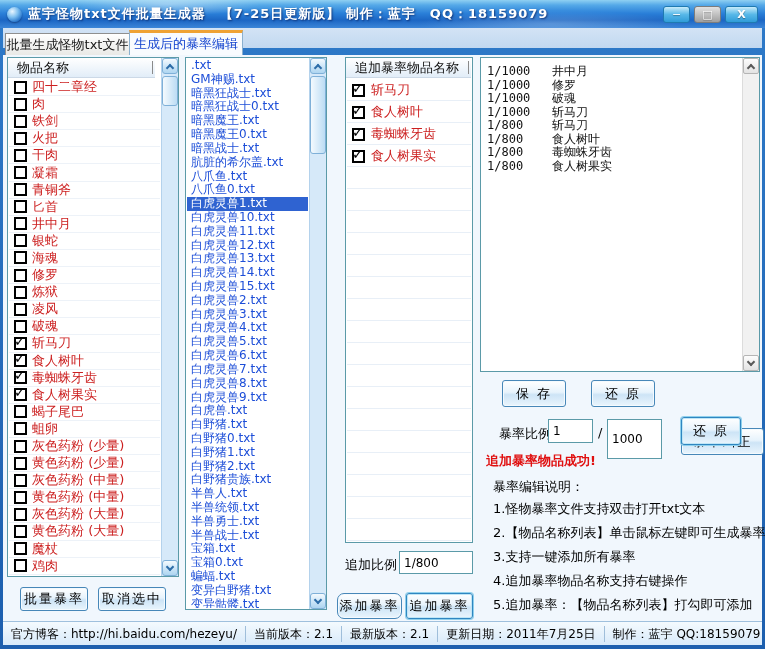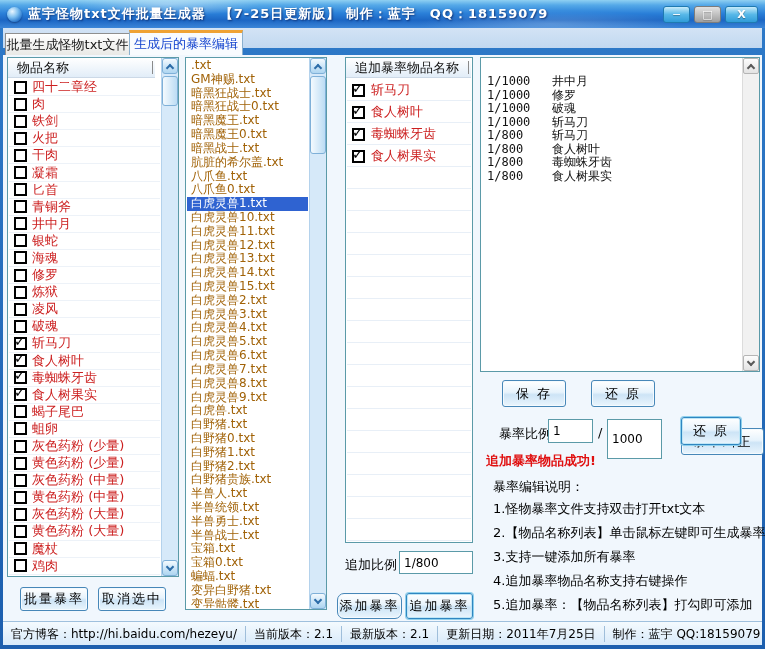--- a/index.html
+++ b/index.html
@@ -50,30 +50,30 @@
   .lheader { height:20px; line-height:20px; padding-left:9px; margin-right:23px; background:linear-gradient(#ffffff,#e2edf8); border-bottom:1px solid #ccd9e7; font-size:13px; color:#101010; position:relative; }
   .lheader::after { content:""; position:absolute; right:2px; top:3px; bottom:3px; width:1px; background:#8a8a8a; }
   .lrows { position:absolute; left:1px; right:18px; top:21px; bottom:1px; overflow:hidden; }
   .lrow { height:17.1px; display:flex; align-items:center; gap:5px; padding-left:5px; border-bottom:1px solid #edf2f8; }
   .cb { width:13px; height:13px; border:2px solid #000; background:#fff; position:relative; flex:none; }
   .cb.checked::after { content:"✓"; position:absolute; left:-2px; top:-6px; font-size:14px; font-weight:700; color:#000; }
   .rlabel { color:#cc2020; font-size:13px; white-space:nowrap; }
 
   
   .frows { position:absolute; left:1px; right:18px; top:1px; bottom:1px; overflow:hidden; }
-  .frow { height:13.82px; line-height:13.8px; font-size:12px; padding-left:4px; white-space:nowrap; color:#a16207; }
+  .frow { height:13.82px; line-height:13.8px; font-size:12px; padding-left:4px; white-space:nowrap; color:#1d4ed8; }
   .frow.selected { background:#2f63d1; color:#fff; }
 
   
   .arows { position:absolute; left:1px; right:1px; top:21px; bottom:1px; overflow:hidden;
     background:repeating-linear-gradient(#ffffff 0 21px, #e8eff7 21px 22px); }
   .arow { height:22px; display:flex; align-items:center; gap:6px; padding-left:5px; }
 
   
-  .pre { position:absolute; left:1px; right:18px; top:1px; bottom:1px; padding:16px 5px; overflow:hidden;
+  .pre { position:absolute; left:1px; right:18px; top:1px; bottom:1px; padding:6px 5px; overflow:hidden;
     font-family:"DejaVu Sans Mono","Liberation Mono",monospace; font-size:12px; line-height:13.5px; color:#111; white-space:pre; }
 
   
   .btn { position:absolute; border:1px solid #4787b8; border-radius:3px; color:#000; font-size:13px; letter-spacing:2px;
     background:linear-gradient(#ffffff,#e7f3fc 45%,#cde4f6 55%,#e9f5fd); box-shadow:inset 0 0 0 1px #f4fafe;
     display:flex; align-items:center; justify-content:center; white-space:nowrap; cursor:default; }
   .btn.focused { border-color:#2f86c1; box-shadow:0 0 0 1px #8fd0ec, inset 0 0 0 1px #bfe6f6; }
   .tin { position:absolute; border:1px solid #5b9aa8; background:#fff; font:12px "DejaVu Sans","Liberation Sans",sans-serif; padding:2px 4px; color:#000; }
   .flabel { position:absolute; font-size:13px; color:#000; white-space:nowrap; }
   .msg { position:absolute; font-size:13px; font-weight:700; color:#e01010; white-space:nowrap; }
@@ -129,25 +129,25 @@
           <div class="lrow">
             <span class="cb"></span>
             <span class="rlabel">干肉</span>
           </div>
           <div class="lrow">
             <span class="cb"></span>
             <span class="rlabel">凝霜</span>
           </div>
           <div class="lrow">
             <span class="cb"></span>
+            <span class="rlabel">青铜斧</span>
+          </div>
+          <div class="lrow">
+            <span class="cb"></span>
             <span class="rlabel">匕首</span>
-          </div>
-          <div class="lrow">
-            <span class="cb"></span>
-            <span class="rlabel">青铜斧</span>
           </div>
           <div class="lrow">
             <span class="cb"></span>
             <span class="rlabel">井中月</span>
           </div>
           <div class="lrow">
             <span class="cb"></span>
             <span class="rlabel">银蛇</span>
           </div>
           <div class="lrow">

